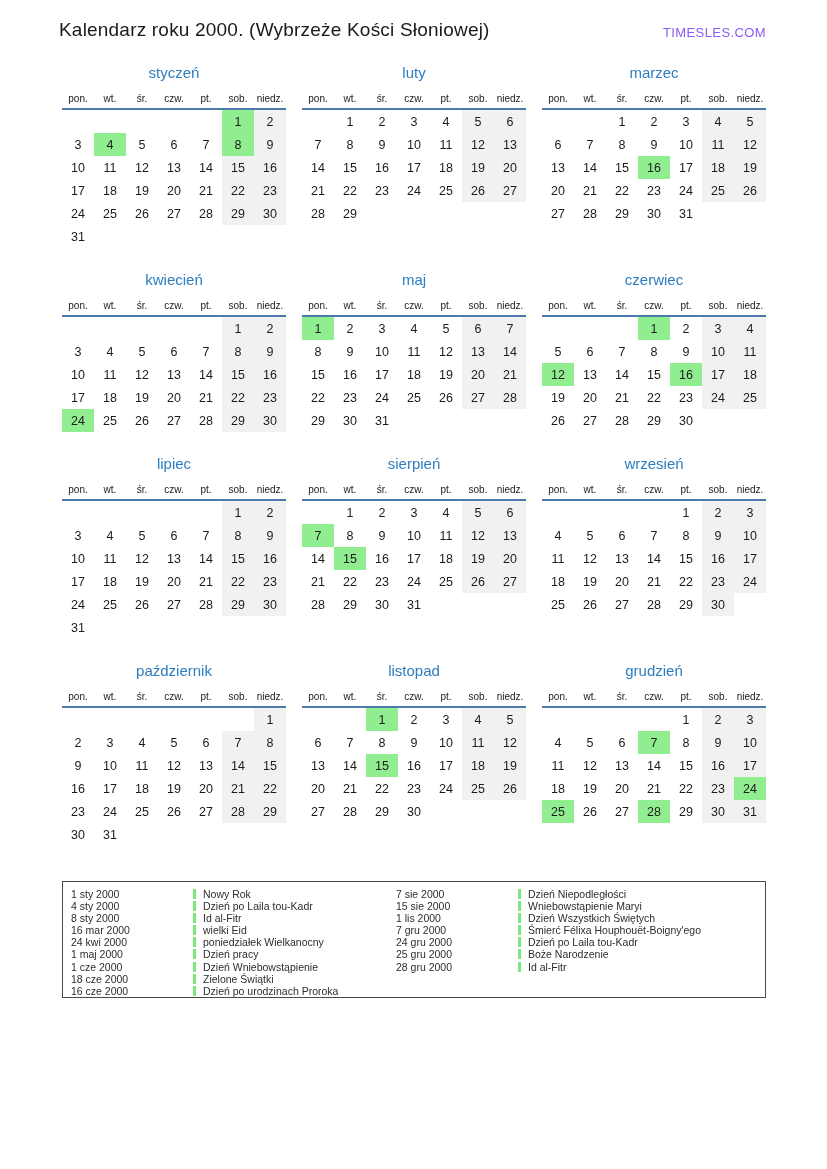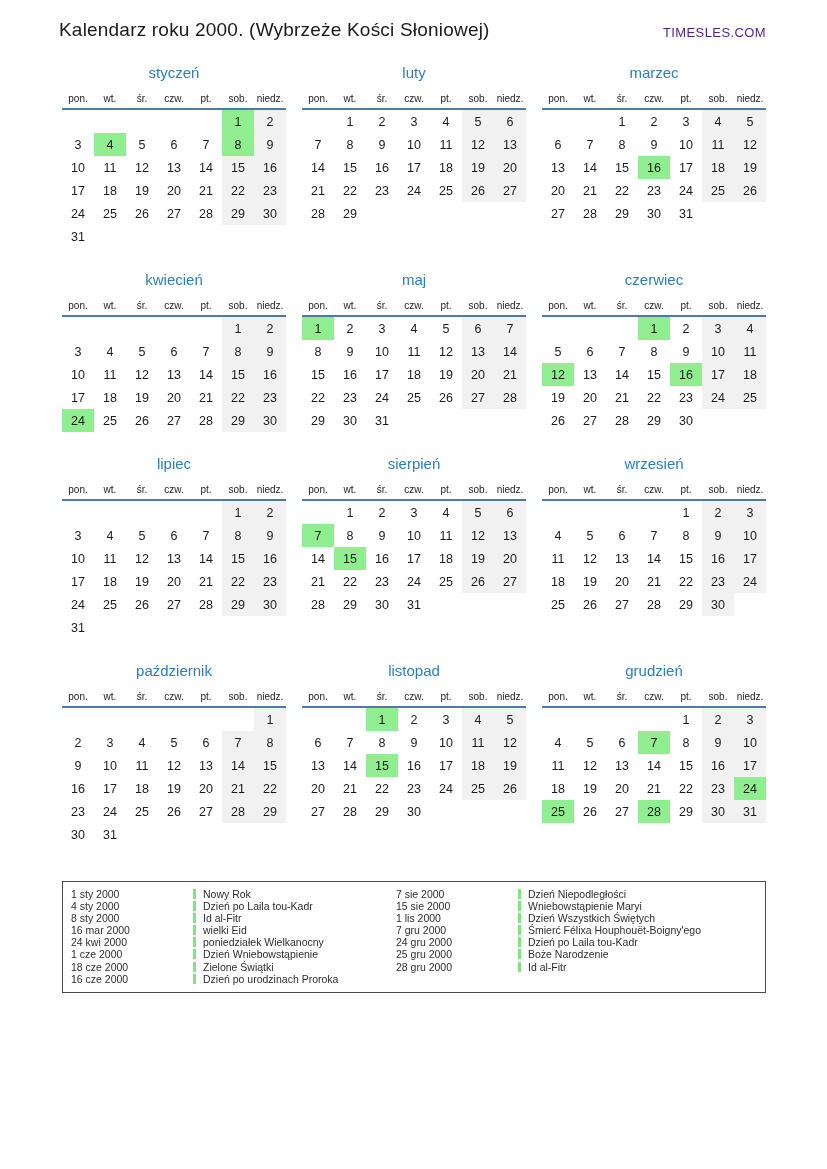--- a/index.html
+++ b/index.html
@@ -8,38 +8,38 @@
     font-family: "Liberation Sans", sans-serif;
     color: #1b1b1b;
     position: relative;
     overflow: hidden;
   }
   .container { padding: 19px 61px 0 59px; }
 
   
   .page-header { display: flex; justify-content: space-between; align-items: center; margin-bottom: 23px; }
   .page-title { font-size: 19px; font-weight: 500; color: #1a1a1a; margin: 0; letter-spacing: 0.2px; }
-  .brand-link { font-size: 13px; font-weight: 500; color: #4c1d95; text-decoration: none; margin-top: 5px; letter-spacing: 0.4px; }
+  .brand-link { font-size: 13px; font-weight: 500; color: #8b5cf6; text-decoration: none; margin-top: 5px; letter-spacing: 0.4px; }
 
   
   .months-grid { display: grid; grid-template-columns: repeat(3, 224px); column-gap: 16px; margin-left: 3px; }
   .month { margin-bottom: 23px; }
   .month-title { text-align: center; color: #2d7dc1; font-size: 15px; margin-bottom: 9px; }
   .weekdays { display: grid; grid-template-columns: repeat(7, 32px); margin-top: 12px; }
   .weekday { font-size: 10px; text-align: center; color: #222222; padding-bottom: 4px; }
   .month-rule { border-top: 2px solid #4c7bab; height: 0; }
   .days { display: grid; grid-template-columns: repeat(7, 32px); grid-auto-rows: 23px; }
   .day { display: flex; align-items: center; justify-content: center; font-size: 12.5px; color: #1b1b1b; }
   .day.weekend { background: #f1f1f1; }
   .day.holiday { background: #90ee90; }
 
   
   .legend {
     width: 704px; box-sizing: border-box; margin-left: 3px; margin-top: 12px;
-    border: 1px solid #4a4a4a; padding: 6px 8px 7px 8px;
+    border: 1px solid #4a4a4a; padding: 6px 8px 0 8px;
     display: flex;
   }
   .legend-col { display: flex; flex-direction: column; }
   .legend-col.col-0 { width: 325px; flex: none; }
   .legend-col.col-1 { flex: 1; }
   .legend-row { display: flex; align-items: flex-start; line-height: 12.1px; font-size: 10.5px; color: #2d2d2d; }
   .legend-date { width: 122px; flex: none; }
   .legend-name { display: flex; align-items: flex-start; }
   .legend-tick { width: 3px; height: 10px; background: #7ce87c; margin: 1px 7px 0 0; flex: none; }
 </style>
@@ -670,20 +670,27 @@
           </span>
         </div>
         <div class="legend-row">
           <span class="legend-date">24 kwi 2000</span>
           <span class="legend-name">
             <span class="legend-tick"></span>
             <span>poniedziałek Wielkanocny</span>
           </span>
         </div>
         <div class="legend-row">
+          <span class="legend-date">1 maj 2000</span>
+          <span class="legend-name">
+            <span class="legend-tick"></span>
+            <span>Dzień pracy</span>
+          </span>
+        </div>
+        <div class="legend-row">
           <span class="legend-date">1 cze 2000</span>
           <span class="legend-name">
             <span class="legend-tick"></span>
             <span>Dzień Wniebowstąpienie</span>
           </span>
         </div>
         <div class="legend-row">
           <span class="legend-date">18 cze 2000</span>
           <span class="legend-name">
             <span class="legend-tick"></span>

